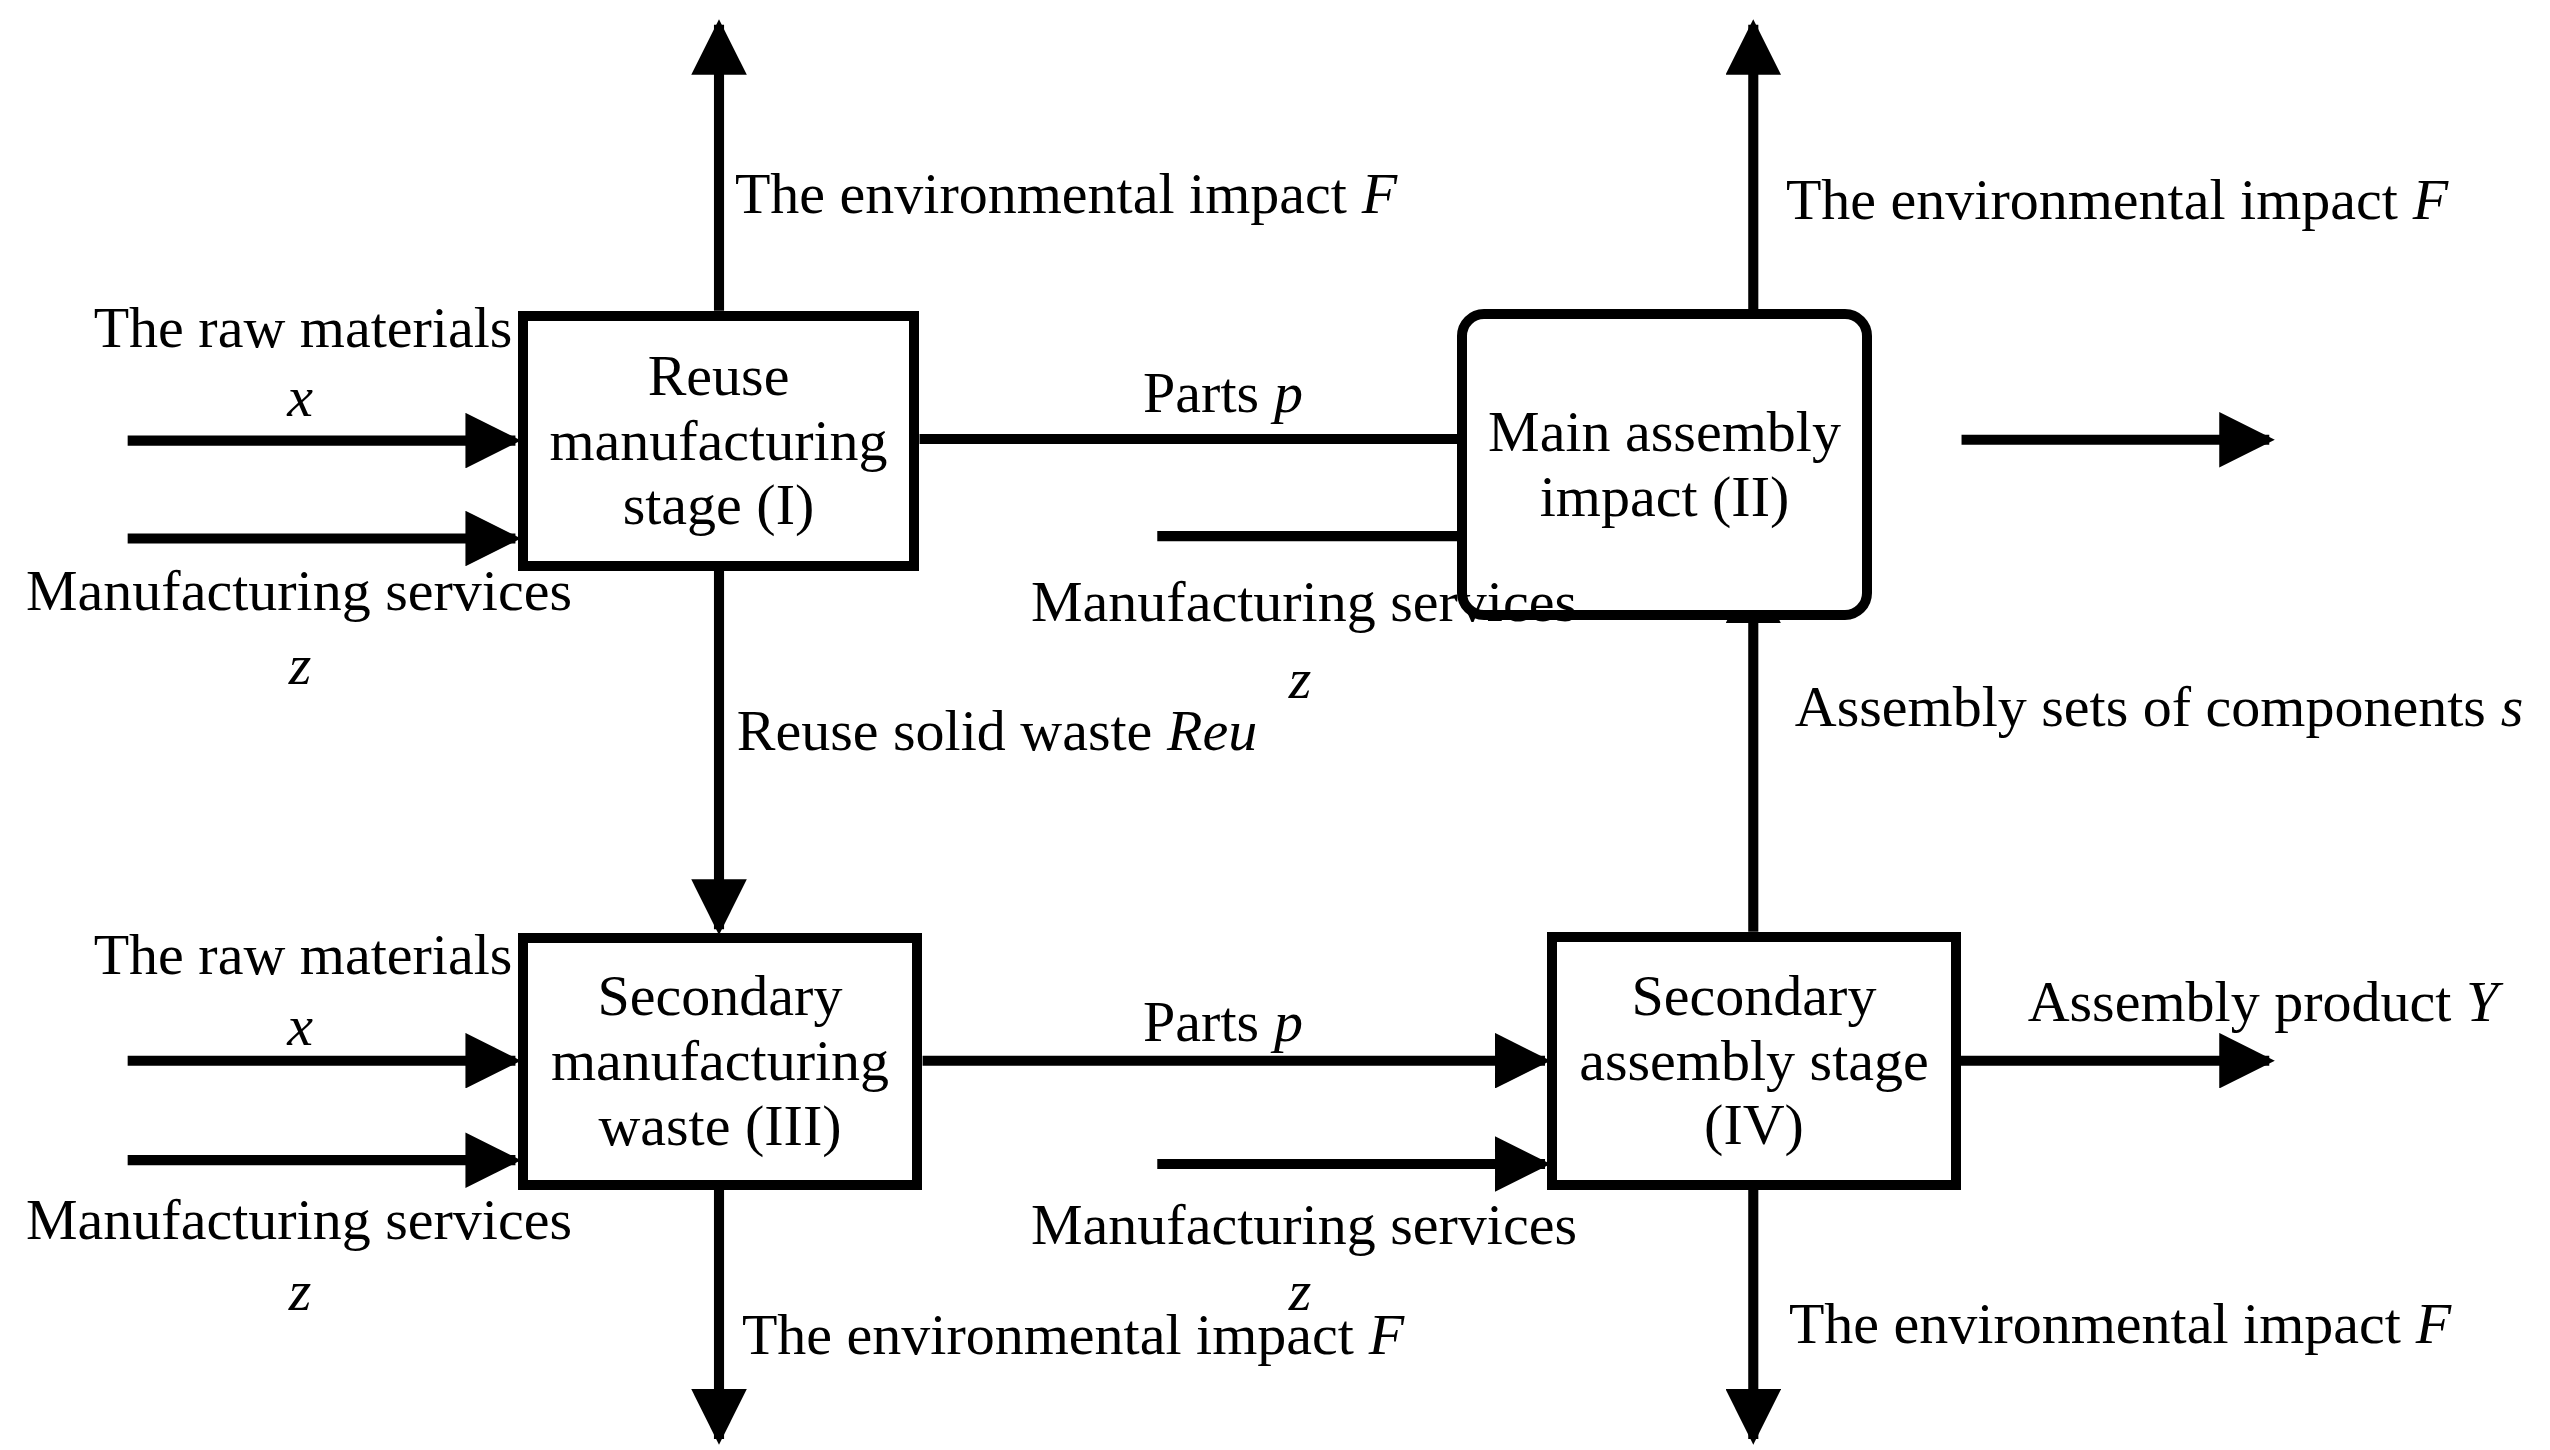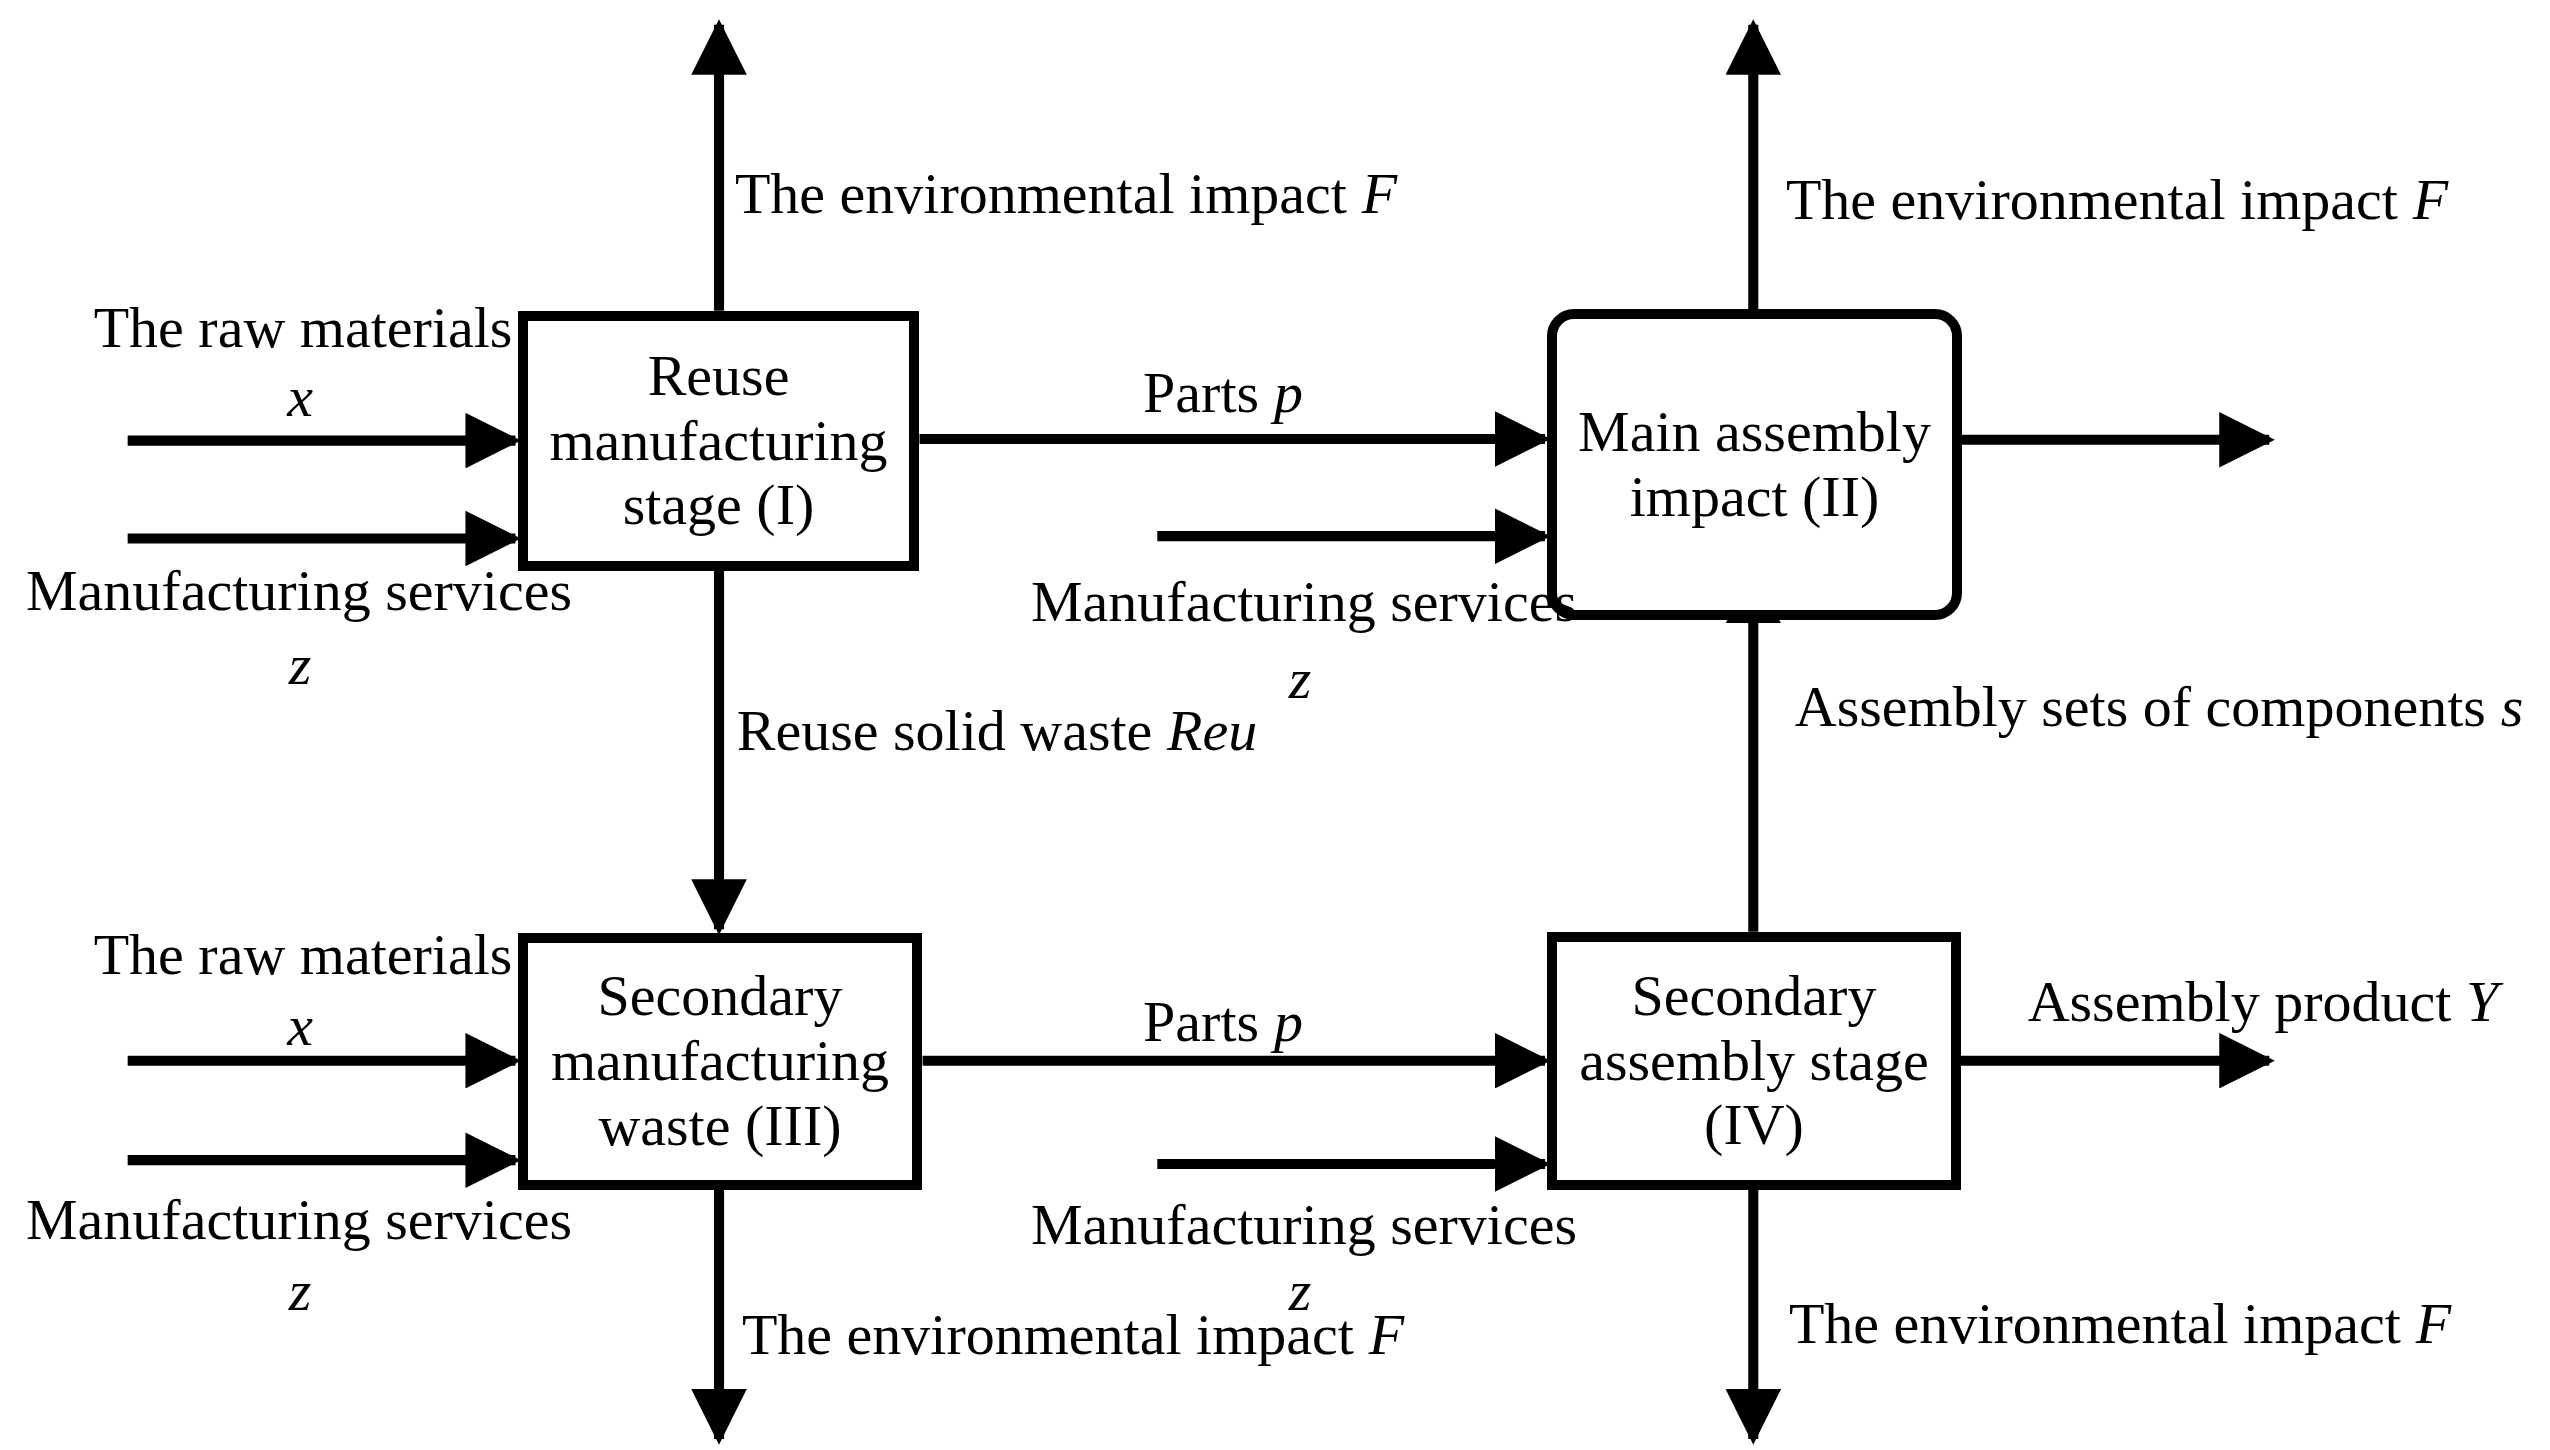--- a/index.html
+++ b/index.html
@@ -72,21 +72,21 @@
       <line x1="2256" y1="1531" x2="2256" y2="1852" marker-end="url(#ah)"></line>
     </g>
   </svg>
 
   <div class="box" style="left:518px; top:311px; width:401px; height:260px;">
     <div>Reuse</div>
     <div>manufacturing</div>
     <div>stage (I)</div>
   </div>
 
-  <div class="box" style="left:1547px; top:309px; width:415px; height:311px;border-radius:27px;">
+  <div class="box" style="left:1457px; top:309px; width:415px; height:311px;border-radius:27px;">
     <div>Main assembly</div>
     <div>impact (II)</div>
   </div>
 
   <div class="box" style="left:518px; top:933px; width:404px; height:257px;">
     <div>Secondary</div>
     <div>manufacturing</div>
     <div>waste (III)</div>
   </div>
 

